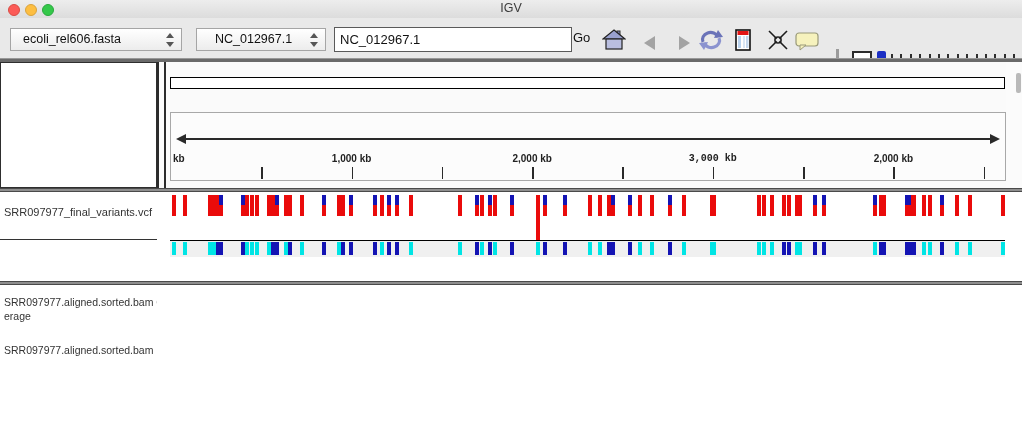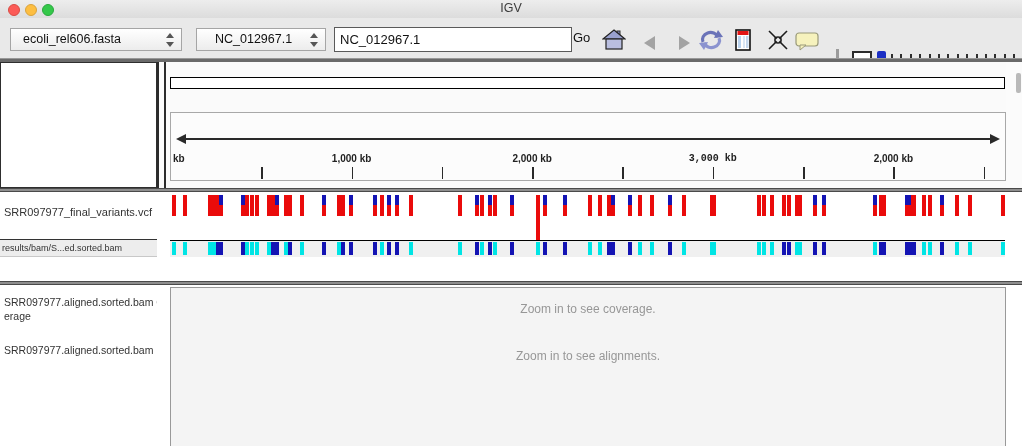--- a/index.html
+++ b/index.html
@@ -233,23 +233,20 @@
   <div class="vsplit a"></div>
   <div class="vsplit b"></div>
   <div class="right-gutter"></div>
   <div class="scroll-thumb"></div>
 
   <div class="hsplit" id="hsplit1"></div>
 
   <div class="vcf-region">
     <div class="vcf-label">SRR097977_final_variants.vcf</div>
     <div class="vcf-label-border"></div>
-    <div class="sample-row-left">
-      <span>results/bam/S...ed.sorted.bam</span>
-    </div>
     <div id="variant-row">
         <div class="vbar" style="left: 0.2%; width: 4px; height: 21px; background: rgb(234, 11, 11);"></div>
         <div class="vbar" style="left: 1.6%; width: 4px; height: 21px; background: rgb(234, 11, 11);"></div>
         <div class="vbar" style="left: 4.6%; width: 4px; height: 21px; background: rgb(234, 11, 11);"></div>
         <div class="vbar" style="left: 5%; width: 4px; height: 21px; background: rgb(234, 11, 11);"></div>
         <div class="vbar" style="left: 5.5%; width: 4px; height: 21px; background: rgb(234, 11, 11);"></div>
         <div class="vbar" style="left: 5.9%; width: 4px; height: 21px; background: linear-gradient(rgb(20, 20, 180) 50%, rgb(234, 11, 11) 50%);"></div>
         <div class="vbar" style="left: 8.5%; width: 4px; height: 21px; background: linear-gradient(rgb(20, 20, 180) 50%, rgb(234, 11, 11) 50%);"></div>
         <div class="vbar" style="left: 9%; width: 4px; height: 21px; background: rgb(234, 11, 11);"></div>
         <div class="vbar" style="left: 9.6%; width: 4px; height: 21px; background: rgb(234, 11, 11);"></div>
@@ -372,19 +369,15 @@
         <div class="gbar" style="left: 99.5%; width: 4px; background: rgb(0, 229, 229);"></div>
       </div>
   </div>
 
   <div class="hsplit" id="hsplit2"></div>
 
   <div class="align-region">
     <div class="lbl-cov1">SRR097977.aligned.sorted.bam C</div>
     <div class="lbl-cov2">erage</div>
     <div class="lbl-aln">SRR097977.aligned.sorted.bam</div>
-    <div class="align-box">
-      <div class="zoom-msg cov">Zoom in to see coverage.</div>
-      <div class="zoom-msg aln">Zoom in to see alignments.</div>
-    </div>
   </div>
 
 </div>
 
 </body></html>

